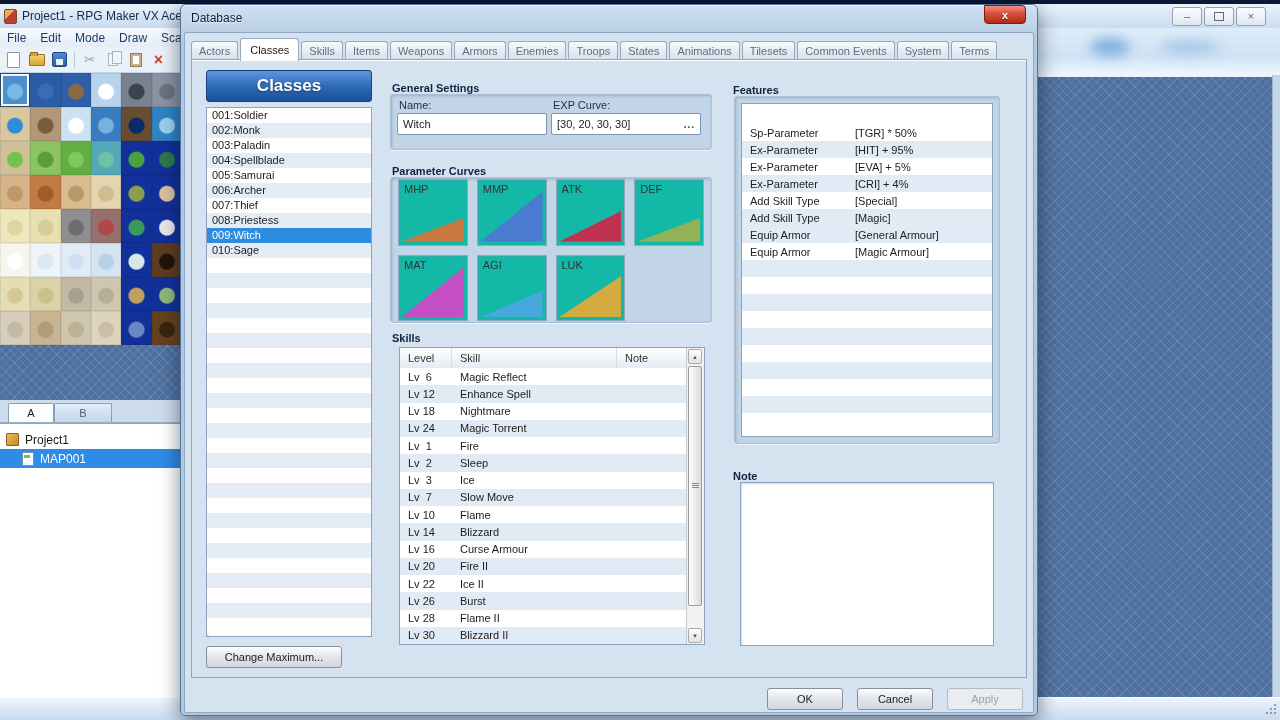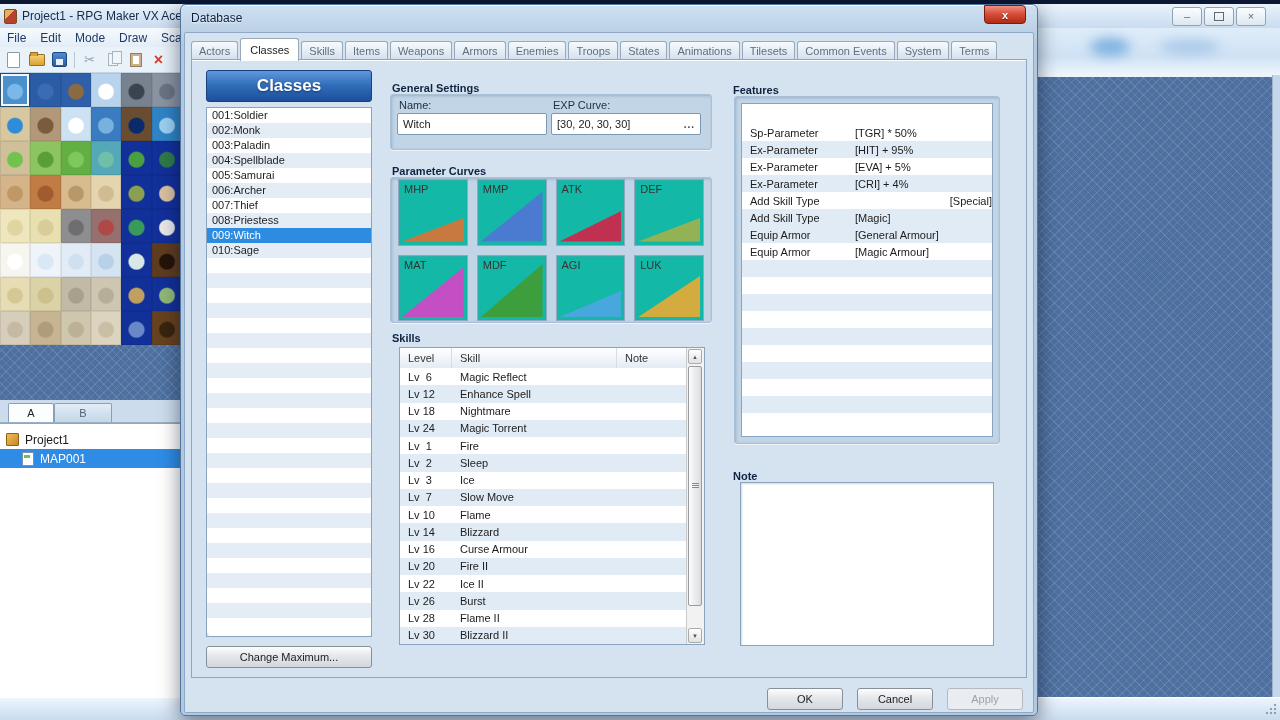--- a/index.html
+++ b/index.html
@@ -106,21 +106,21 @@
   #classes-banner{left:14px;top:10px;width:166px;height:32px;border-radius:3px;
     background:linear-gradient(180deg,#5e97dc,#2f6cb8 50%,#1c4f9a);
     border:1px solid #17417e;box-sizing:border-box;display:flex;align-items:center;justify-content:center;
     color:#fff;font-size:17px;font-weight:bold;text-shadow:0 1px 2px rgba(0,0,0,.4);}
   #class-list{left:14px;top:47px;width:166px;height:530px;background:#fff;
     border:1px solid #8aa4c0;box-shadow:inset 1px 1px 2px rgba(100,130,160,.35);
     box-sizing:border-box;overflow:hidden;}
   .lrow{height:15px;line-height:15px;font-size:11px;color:#1c1c1c;padding-left:5px;background:#fff;}
   .lrow.alt{background:#e4edf6;}
   .lrow.sel{background:#2e8ce0;color:#fff;}
-  #btn-changemax{left:14px;top:586px;width:166px;}
+  #btn-changemax{left:14px;top:586px;width:136px;}
   .btn{position:absolute;height:22px;border:1px solid #878f99;border-radius:3px;
     background:linear-gradient(180deg,#fdfdfd,#e4e7eb 45%,#d3d8de);
     font-size:11px;color:#1d1d1d;display:flex;align-items:center;justify-content:center;box-sizing:border-box;}
   .btn.disabled{color:#9aa3ad;background:#e9edf2;border-color:#b3bac2;}
   
   .grp-label{position:absolute;font-size:11px;font-weight:bold;color:#0e2440;}
   .panel{position:absolute;background:#c2d5e7;border:1px solid #a9c0d6;border-radius:3px;
     box-shadow:inset 1px 1px 3px rgba(90,120,150,.4),0 1px 0 rgba(255,255,255,.6);box-sizing:border-box;}
   .fld-label{position:absolute;font-size:11px;color:#22313f;}
   .fld{position:absolute;height:22px;background:#fff;border:1px solid #7d97b5;border-radius:2px;
@@ -379,24 +379,20 @@
           </div>
           <div class="curve-box">
             <span class="curve-label">DEF</span>
             <div class="curve-tri" style="background: rgb(147, 178, 85); clip-path: polygon(0% 100%, 100% 60%, 100% 100%);"></div>
           </div>
           <div class="curve-box">
             <span class="curve-label">MAT</span>
             <div class="curve-tri" style="background: rgb(196, 79, 196); clip-path: polygon(0% 100%, 100% 15%, 100% 100%);"></div>
           </div>
           <div class="curve-box">
-            <span class="curve-label">MDF</span>
-            <div class="curve-tri" style="background: rgb(61, 158, 61); clip-path: polygon(0% 100%, 100% 10%, 100% 100%);"></div>
-          </div>
-          <div class="curve-box">
             <span class="curve-label">AGI</span>
             <div class="curve-tri" style="background: rgb(70, 168, 220); clip-path: polygon(0% 100%, 100% 55%, 100% 100%);"></div>
           </div>
           <div class="curve-box">
             <span class="curve-label">LUK</span>
             <div class="curve-tri" style="background: rgb(212, 171, 62); clip-path: polygon(0% 100%, 100% 30%, 100% 100%);"></div>
           </div>
         </div>
 
       <div class="grp-label" style="left:200px;top:272px;">Skills</div>
@@ -516,21 +512,21 @@
               <div class="tr" style="flex: 0 0 auto; height: 17px;">
                 <div class="td" style="width: 105px;">Ex-Parameter</div>
                 <div class="td" style="flex: 1 1 0%;">[EVA] + 5%</div>
               </div>
               <div class="tr alt" style="flex: 0 0 auto; height: 17px;">
                 <div class="td" style="width: 105px;">Ex-Parameter</div>
                 <div class="td" style="flex: 1 1 0%;">[CRI] + 4%</div>
               </div>
               <div class="tr" style="flex: 0 0 auto; height: 17px;">
                 <div class="td" style="width: 105px;">Add Skill Type</div>
-                <div class="td" style="flex: 1 1 0%; text-align: right;">[Special]</div>
+                <div class="td" style="flex: 1 1 0%;">[Special]</div>
               </div>
               <div class="tr alt" style="flex: 0 0 auto; height: 17px;">
                 <div class="td" style="width: 105px;">Add Skill Type</div>
                 <div class="td" style="flex: 1 1 0%;">[Magic]</div>
               </div>
               <div class="tr alt" style="flex: 0 0 auto; height: 17px;">
                 <div class="td" style="width: 105px;">Equip Armor</div>
                 <div class="td" style="flex: 1 1 0%;">[General Armour]</div>
               </div>
               <div class="tr" style="flex: 0 0 auto; height: 17px;">

